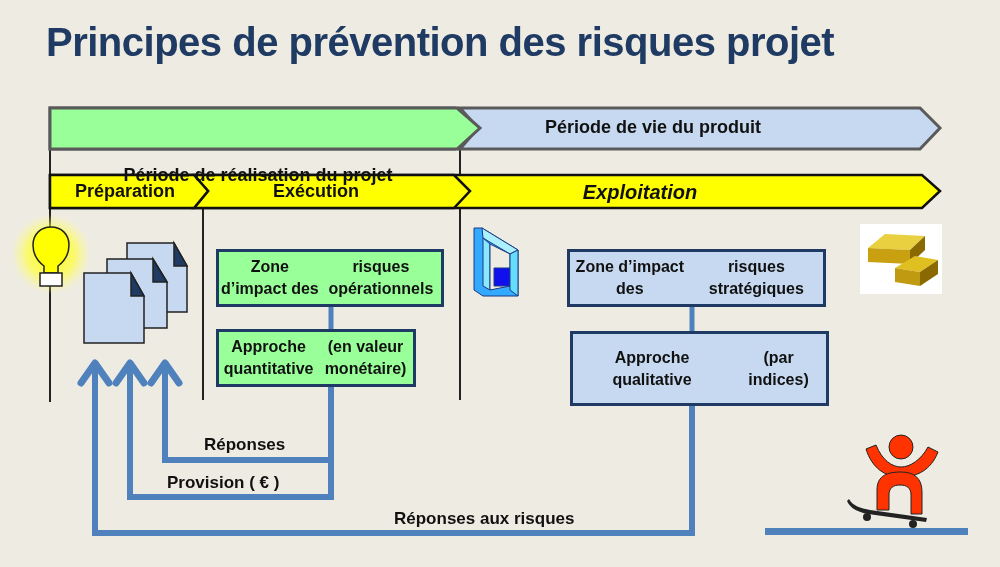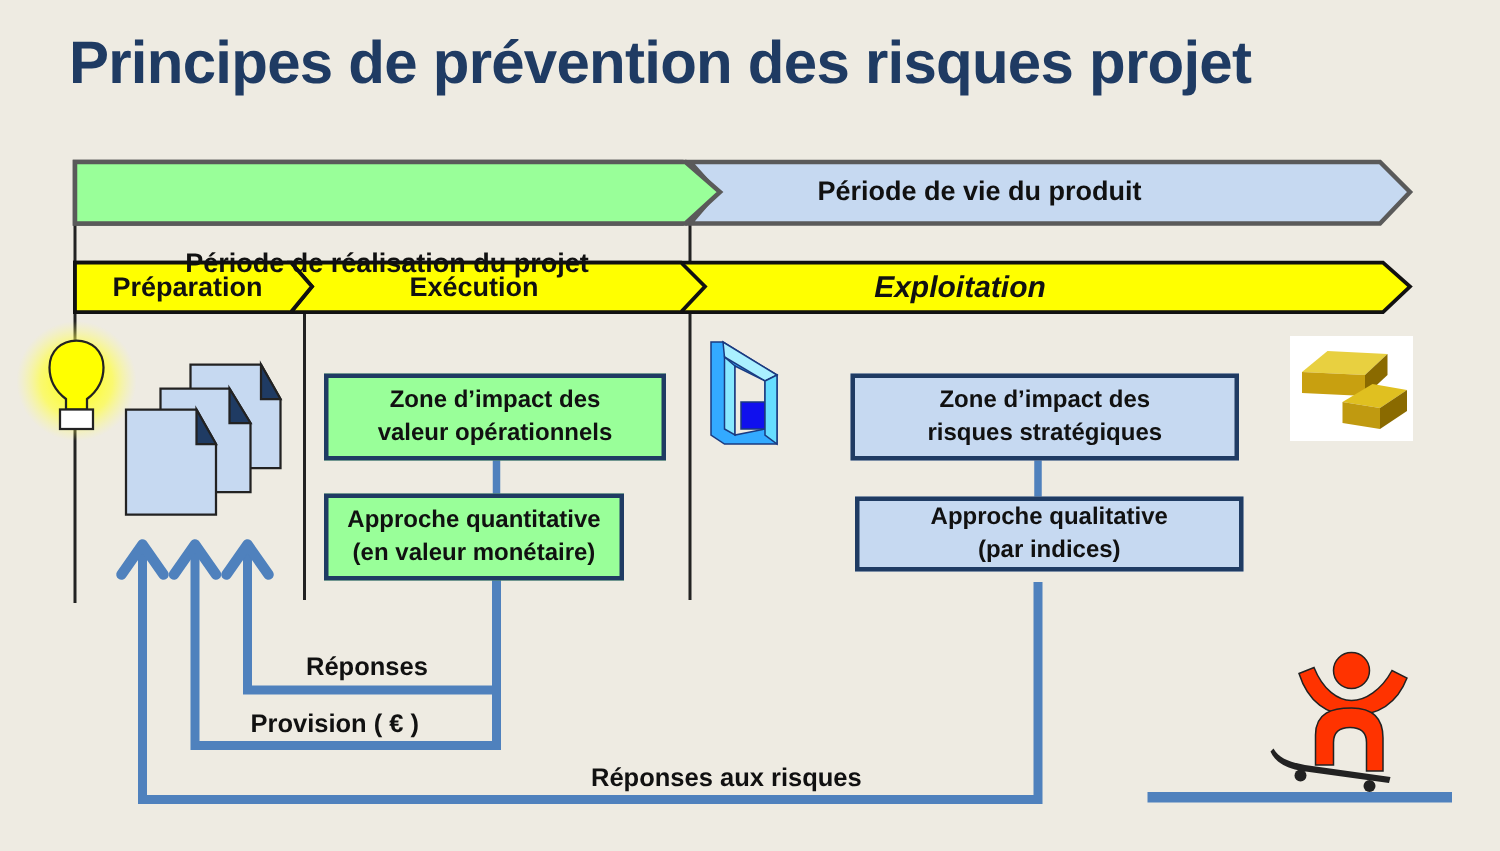--- a/index.html
+++ b/index.html
@@ -1,21 +1,21 @@
 <!DOCTYPE html>
 <html><head>
 <meta charset="utf-8">
 <style>
   html, body { margin: 0; padding: 0; }
   body { width: 1000px; height: 567px; background: #eeebe2; position: relative; overflow: hidden; font-family: "Liberation Sans", sans-serif; }
   .title { position: absolute; left: 46px; top: 20px; font-family: Liberation Sans, sans-serif; font-weight: bold; font-size: 40px; color: #1f3b63; letter-spacing: -0.5px; }
   svg.canvas { position: absolute; left: 0; top: 0; }
   .lbl { position: absolute; font-family: "Liberation Sans", sans-serif; font-weight: bold; color: #111; white-space: nowrap; }
   .center { text-align: center; transform: translateX(-50%); }
-  .box { position: absolute; box-sizing: border-box; border: 3px solid #1f3b63; display: flex; flex-direction: column; align-items: center; justify-content: center; font-family: "Liberation Sans", sans-serif; font-weight: bold; font-size: 16px; color: #111; line-height: 22px; text-align: center; }
+  .box { position: absolute; box-sizing: border-box; border: 3px solid #1f3b63; display: flex; flex-direction: row; align-items: center; justify-content: center; font-family: "Liberation Sans", sans-serif; font-weight: bold; font-size: 16px; color: #111; line-height: 22px; text-align: center; }
   .green { background: #99ff99; }
   .blue { background: #c6d9f1; }
 </style>
 </head>
 <body>
 
 <div class="title">Principes de prévention des risques projet</div>
 
 <svg class="canvas" width="1000" height="567" viewBox="0 0 1000 567">
 
@@ -101,31 +101,31 @@
 
 <div class="lbl center" style="left:258px; top:117px; font-size:18px;margin-top:48px;">Période de réalisation du projet</div>
 <div class="lbl center" style="left:653px; top:117px; font-size:18px;text-align:right;">Période de vie du produit</div>
 
 <div class="lbl center" style="left:125px; top:181px; font-size:18px;">Préparation</div>
 <div class="lbl center" style="left:316px; top:181px; font-size:18px;">Exécution</div>
 <div class="lbl center" style="left:640px; top:181px; font-size:20px;font-style:italic;">Exploitation</div>
 
 <div class="box green" style="left:216px; top:249px; width:228px; height:58px;">
   <span>Zone d’impact des</span>
-  <span>valeur opérationnels</span>
+  <span>risques opérationnels</span>
 </div>
 <div class="box green" style="left:216px; top:329px; width:200px; height:58px;">
   <span>Approche quantitative</span>
   <span>(en valeur monétaire)</span>
 </div>
 
 <div class="box blue" style="left:567px; top:249px; width:259px; height:58px;">
   <span>Zone d’impact des</span>
   <span>risques stratégiques</span>
 </div>
-<div class="box blue" style="left:570px; top:331px; width:259px; height:50px;">
+<div class="box blue" style="left:570px; top:331px; width:259px; height:75px;">
   <span>Approche qualitative</span>
   <span>(par indices)</span>
 </div>
 
 <div class="lbl" style="left:204px; top:435px; font-size:17px;">Réponses</div>
 <div class="lbl" style="left:167px; top:473px; font-size:17px;">Provision ( € )</div>
 <div class="lbl" style="left:394px; top:509px; font-size:17px;">Réponses aux risques</div>
 
 </body></html>

